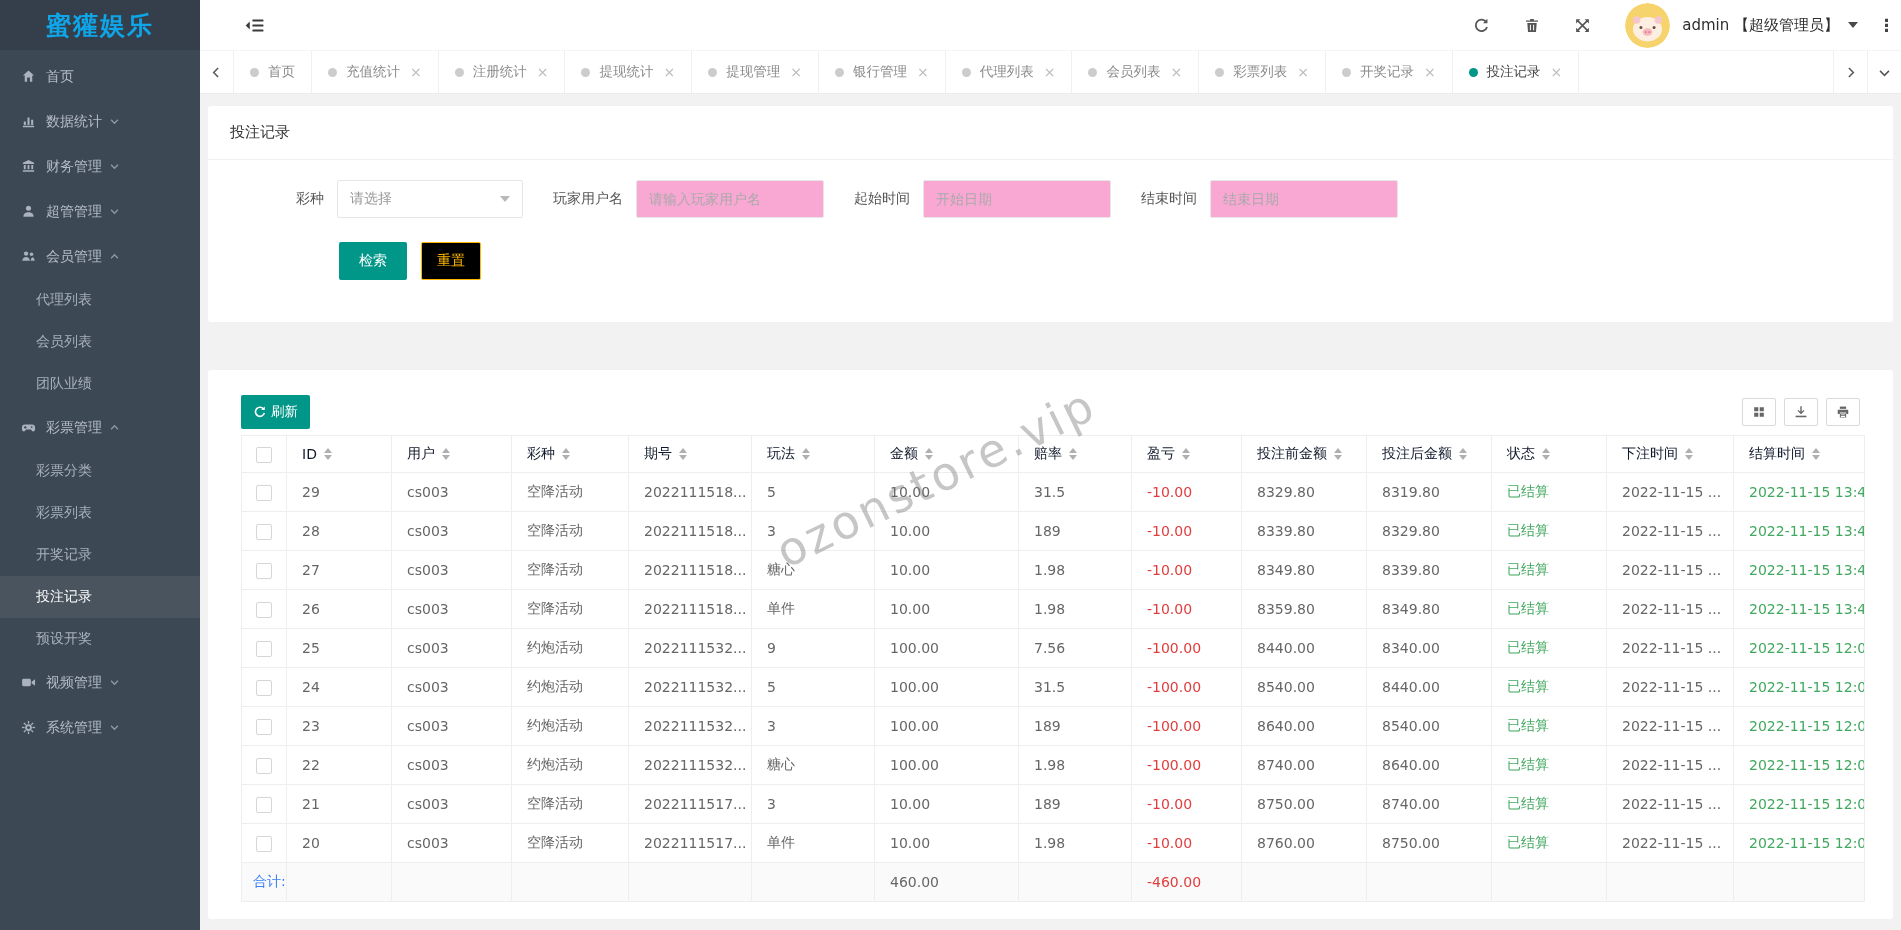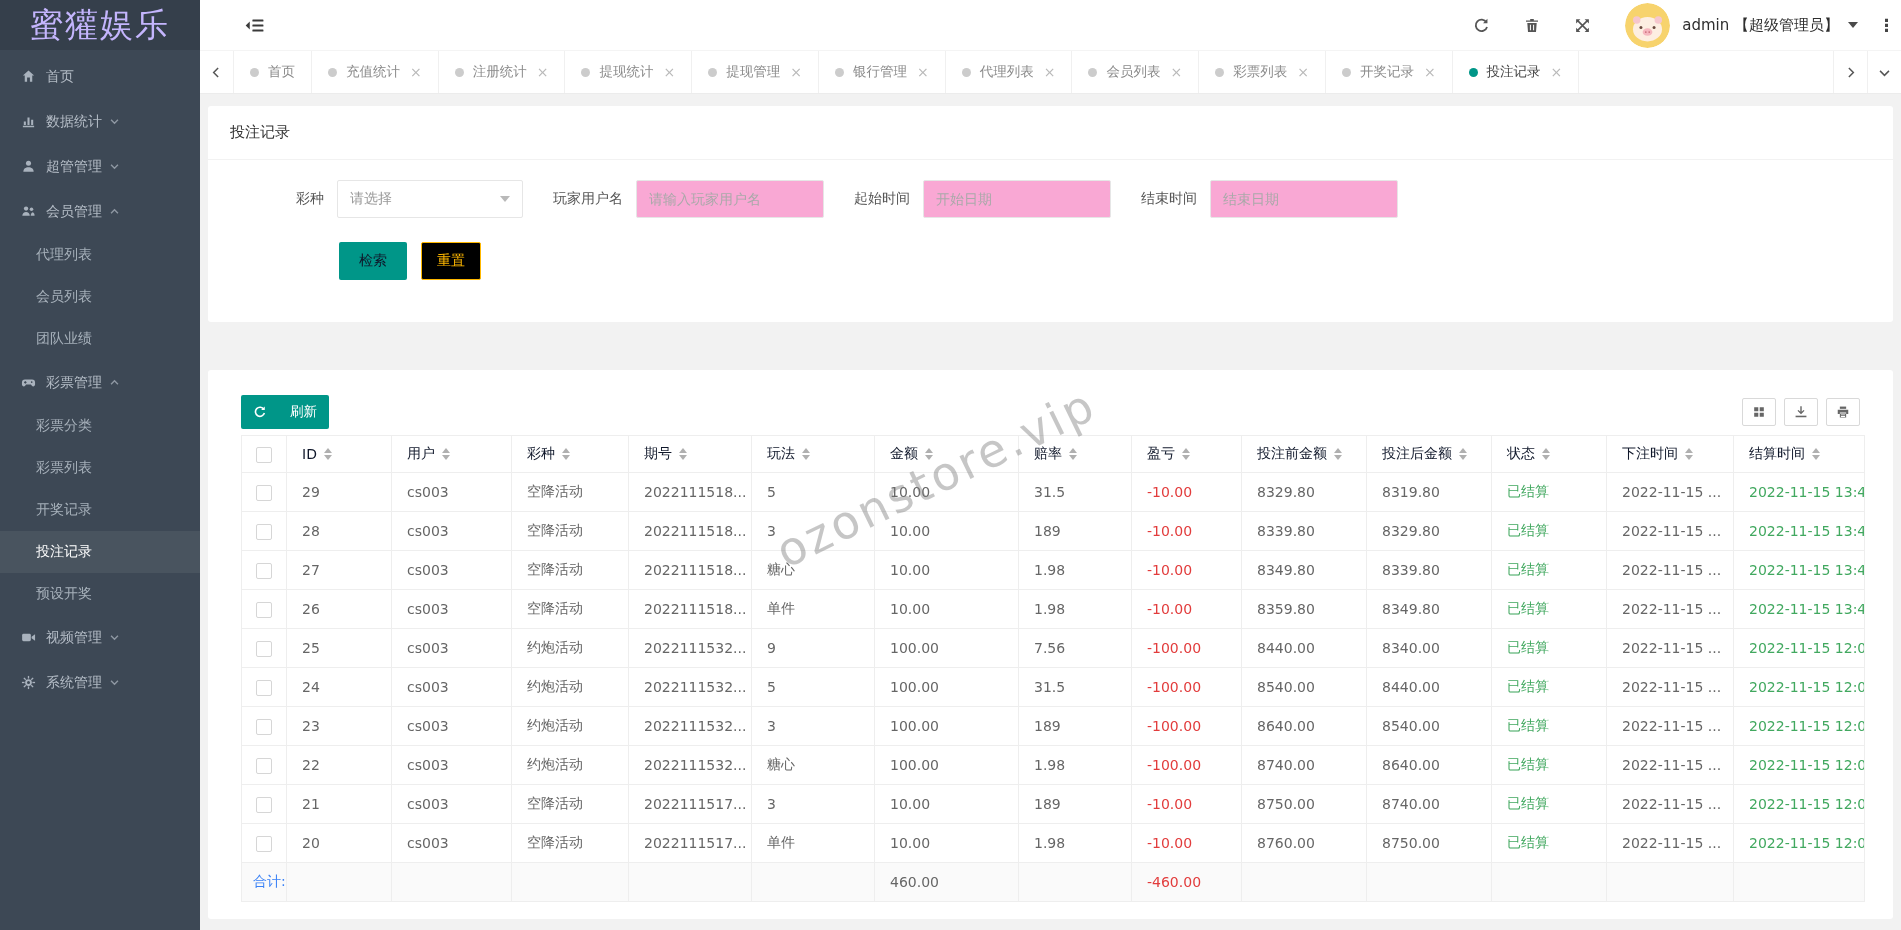--- a/index.html
+++ b/index.html
@@ -1,21 +1,21 @@
 <!DOCTYPE html>
 <html><head>
 <meta charset="utf-8">
 <style>
   *{box-sizing:border-box;margin:0;padding:0}
   html,body{width:1901px;height:930px;overflow:hidden}
   body{font-family:"DejaVu Sans","Liberation Sans",sans-serif;font-size:14px;color:#333;background:#f2f2f2}
   .app{display:flex;height:100%}
   
   .sidebar{width:200px;flex-shrink:0;background:#3d4855;display:flex;flex-direction:column}
-  .logo{height:50px;display:flex;align-items:center;justify-content:center;background:#353f4b;color:#c4b5fd;font-size:33px;font-weight:normal;letter-spacing:2px}
+  .logo{height:50px;display:flex;align-items:center;justify-content:center;background:#353f4b;color:#0ea5e9;font-size:25px;font-weight:bold;letter-spacing:2px}
   .menu{padding-top:4px}
   .menu-item{display:flex;align-items:center;height:45px;padding-left:20px;color:#b4bcc6;font-size:14px;cursor:pointer}
   .mi-icon{width:17px;height:17px;margin-right:9px;display:inline-flex;align-items:center;justify-content:center;color:#a9b2bd}
   .mi-arrow{margin-left:7px;color:#8f98a3;display:inline-flex}
   .menu-sub{height:42px;display:flex;align-items:center;padding-left:36px;color:#a7b1bb;font-size:14px;cursor:pointer}
   .menu-sub.active{background:#49545f;color:#fff}
   
   .main{flex:1;min-width:0;display:flex;flex-direction:column}
   .topbar{height:50px;background:#fff;display:flex;align-items:center;padding:0 6px 0 44px;flex-shrink:0}
   .collapse{color:#3a3a3a;display:inline-flex;cursor:pointer}
@@ -44,26 +44,26 @@
   .filter-card{padding-bottom:42px}
   .filter-row{display:flex;align-items:center;margin:20px 0 0 88px}
   .f-group{display:flex;align-items:center;margin-right:30px}
   .f-label{color:#555;margin-right:13px;white-space:nowrap}
   .f-input{height:38px;width:188px;border:1px solid #e6e6e6;border-radius:2px;padding:0 12px;font-size:14px;color:#666;background:#f9a8d4;outline:none}
   .f-input::placeholder{color:#a9a9a9}
   .f-select{width:186px;height:38px;border:1px solid #e6e6e6;border-radius:2px;display:flex;align-items:center;justify-content:space-between;padding:8px 12px;background:#fff;cursor:pointer}
   .sel-ph{color:#999}
   .sel-caret{width:0;height:0;border-left:5px solid transparent;border-right:5px solid transparent;border-top:6px solid #b9b9b9}
   .btn-row{margin:24px 0 0 131px;display:flex;gap:14px}
-  .btn-search{background:#009688;color:#0f172a;border:none;border-radius:2px;height:38px;padding:0 20px;font-size:14px;cursor:pointer}
+  .btn-search{background:#009688;color:#ffffff;border:none;border-radius:2px;height:38px;padding:0 20px;font-size:14px;cursor:pointer}
   .btn-reset{background:#000000;color:#ffb800;border:1px solid #ffb800;border-radius:2px;height:38px;padding:8px 15px;font-size:14px;cursor:pointer}
   
   .table-card{margin-top:48px;padding:25px 33px 17px;position:relative}
   .table-toolbar{display:flex;align-items:center;margin-bottom:6px}
-  .btn-refresh{background:#009688;color:#fff;border:none;border-radius:2px;height:34px;padding:0 12px;font-size:13.5px;display:flex;align-items:center;gap:23px;cursor:pointer}
+  .btn-refresh{background:#009688;color:#fff;border:none;border-radius:2px;height:34px;padding:0 12px;font-size:13.5px;display:flex;align-items:center;gap:4px;cursor:pointer}
   .tool-icons{margin-left:auto;display:flex;gap:8px}
   .tool-btn{width:34px;height:28px;border:1px solid #d9d9d9;border-radius:2px;background:#fff;display:flex;align-items:center;justify-content:center;color:#666;cursor:pointer}
   table{width:100%;border-collapse:collapse;table-layout:fixed;font-size:14px;color:#666}
   th,td{border:1px solid #eee;height:39px;padding:0 15px;text-align:left;font-weight:normal;white-space:nowrap;overflow:hidden}
   th{color:#0f172a;height:37px}
   .th-in{display:inline-flex;align-items:center}
   .sort{display:inline-flex;flex-direction:column;margin-left:7px;gap:2px;cursor:pointer}
   .sort i{display:block;width:0;height:0;border-left:4px solid transparent;border-right:4px solid transparent}
   .sort .su{border-bottom:5px solid #b0b0b0}
   .sort .sd{border-top:5px solid #b0b0b0}
@@ -91,20 +91,33 @@
           </span>
           <span>首页</span>
         </div>
         <div class="menu-item">
           <span class="mi-icon">
             <svg width="15" height="15" viewBox="0 0 16 16" fill="currentColor">
               <path d="M2 12.6h12v1.4H2zM3 8h2.2v3.8H3zM6.9 3.6h2.2v8.2H6.9zM10.8 6H13v5.8h-2.2z"></path>
             </svg>
           </span>
           <span>数据统计</span>
+          <span class="mi-arrow">
+            <svg width="11" height="11" viewBox="0 0 16 16" fill="none" stroke="currentColor" stroke-width="2">
+              <polyline points="3,5.5 8,10.5 13,5.5"></polyline>
+            </svg>
+          </span>
+        </div>
+        <div class="menu-item">
+          <span class="mi-icon">
+            <svg width="15" height="15" viewBox="0 0 16 16" fill="currentColor">
+              <path d="M8 1 14 4v1.2H2V4zM3 6.4h2V11H3zM7 6.4h2V11H7zM11 6.4h2V11h-2zM2 12h12v1.6H2z"></path>
+            </svg>
+          </span>
+          <span>财务管理</span>
           <span class="mi-arrow">
             <svg width="11" height="11" viewBox="0 0 16 16" fill="none" stroke="currentColor" stroke-width="2">
               <polyline points="3,5.5 8,10.5 13,5.5"></polyline>
             </svg>
           </span>
         </div>
         <div class="menu-item">
           <span class="mi-icon">
             <svg width="15" height="15" viewBox="0 0 16 16" fill="currentColor">
               <circle cx="8" cy="4.6" r="2.7"></circle>

